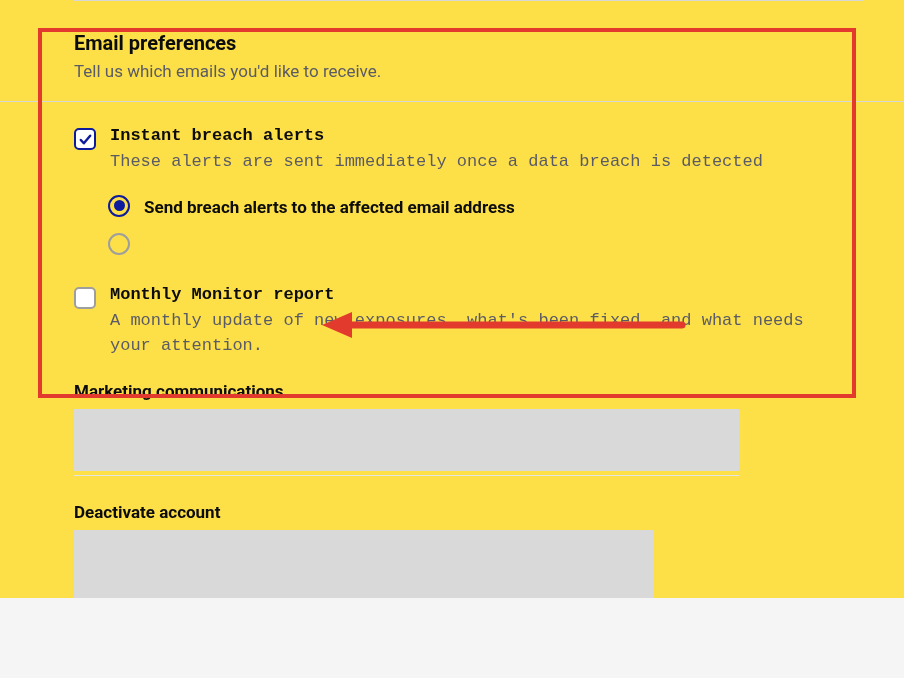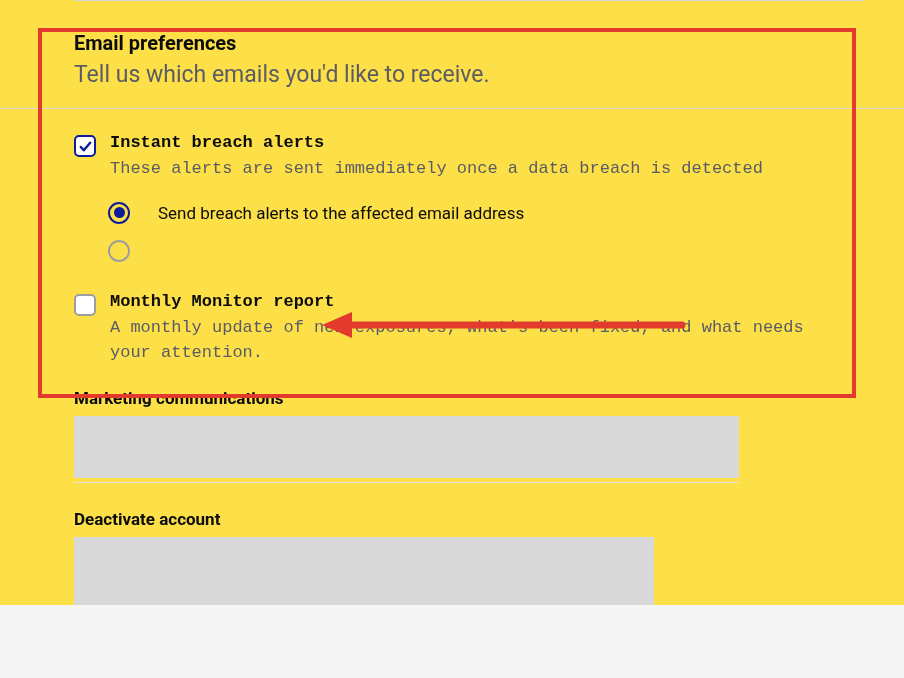--- a/index.html
+++ b/index.html
@@ -41,21 +41,21 @@
       z-index: 10;
     }
     .section-title {
       font-size: 20px;
       font-weight: 700;
       color: #0c0c0d;
       margin-bottom: 6px;
       margin-top: 30px;
     }
     .section-subtitle {
-      font-size: 23px;
+      font-size: 17px;
       color: #5b5b66;
       margin-bottom: 20px;
     }
     .big-divider {
       height: 1px;
       background: #d7d7d7;
       width: 100%;
       margin-bottom: 24px;
     }
     .option-row {
@@ -102,24 +102,25 @@
       color: #5b5b66;
       line-height: 1.5;
     }
     .radio-group {
       margin-left: 34px;
       margin-top: 14px;
       margin-bottom: 30px;
     }
     .radio-row {
       display: flex;
-      align-items: center;
-      gap: 28px;
+      align-items: flex-end;
+      gap: 14px;
       margin-bottom: 16px;
       cursor: pointer;
+      font-weight: bold;
     }
     .radio {
       width: 22px;
       height: 22px;
       border-radius: 50%;
       flex-shrink: 0;
       display: flex;
       align-items: center;
       justify-content: center;
     }

